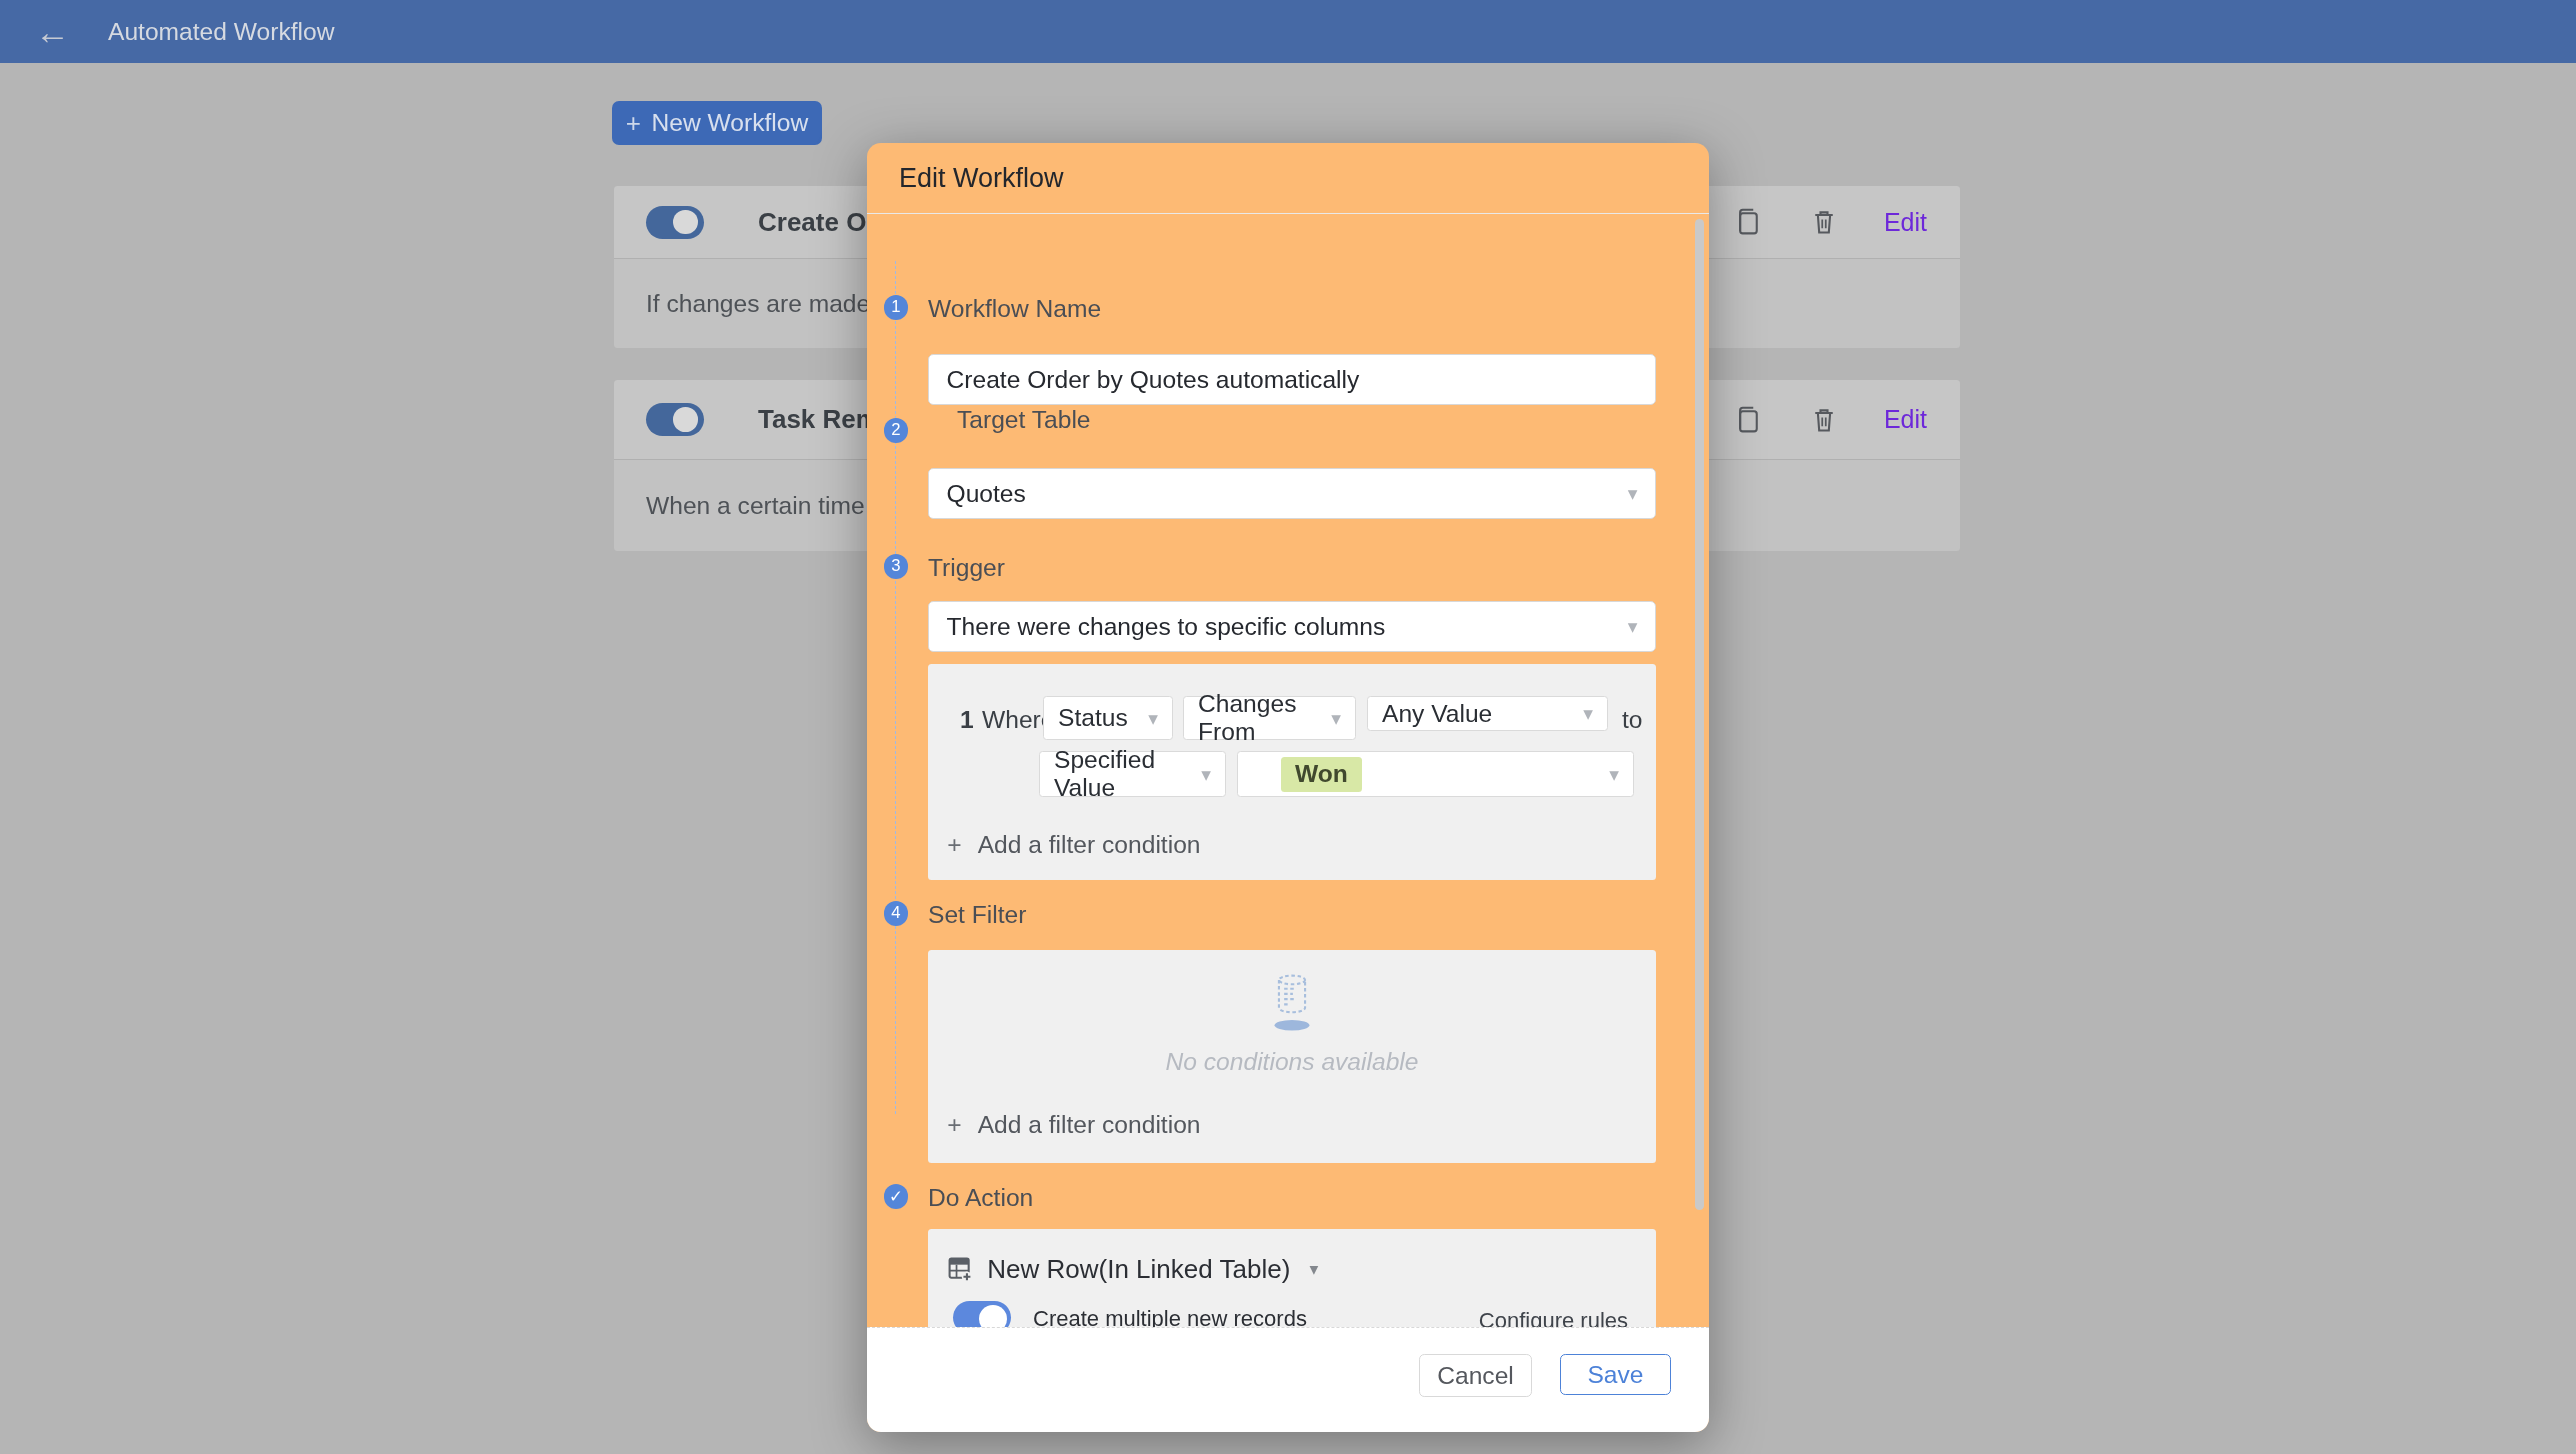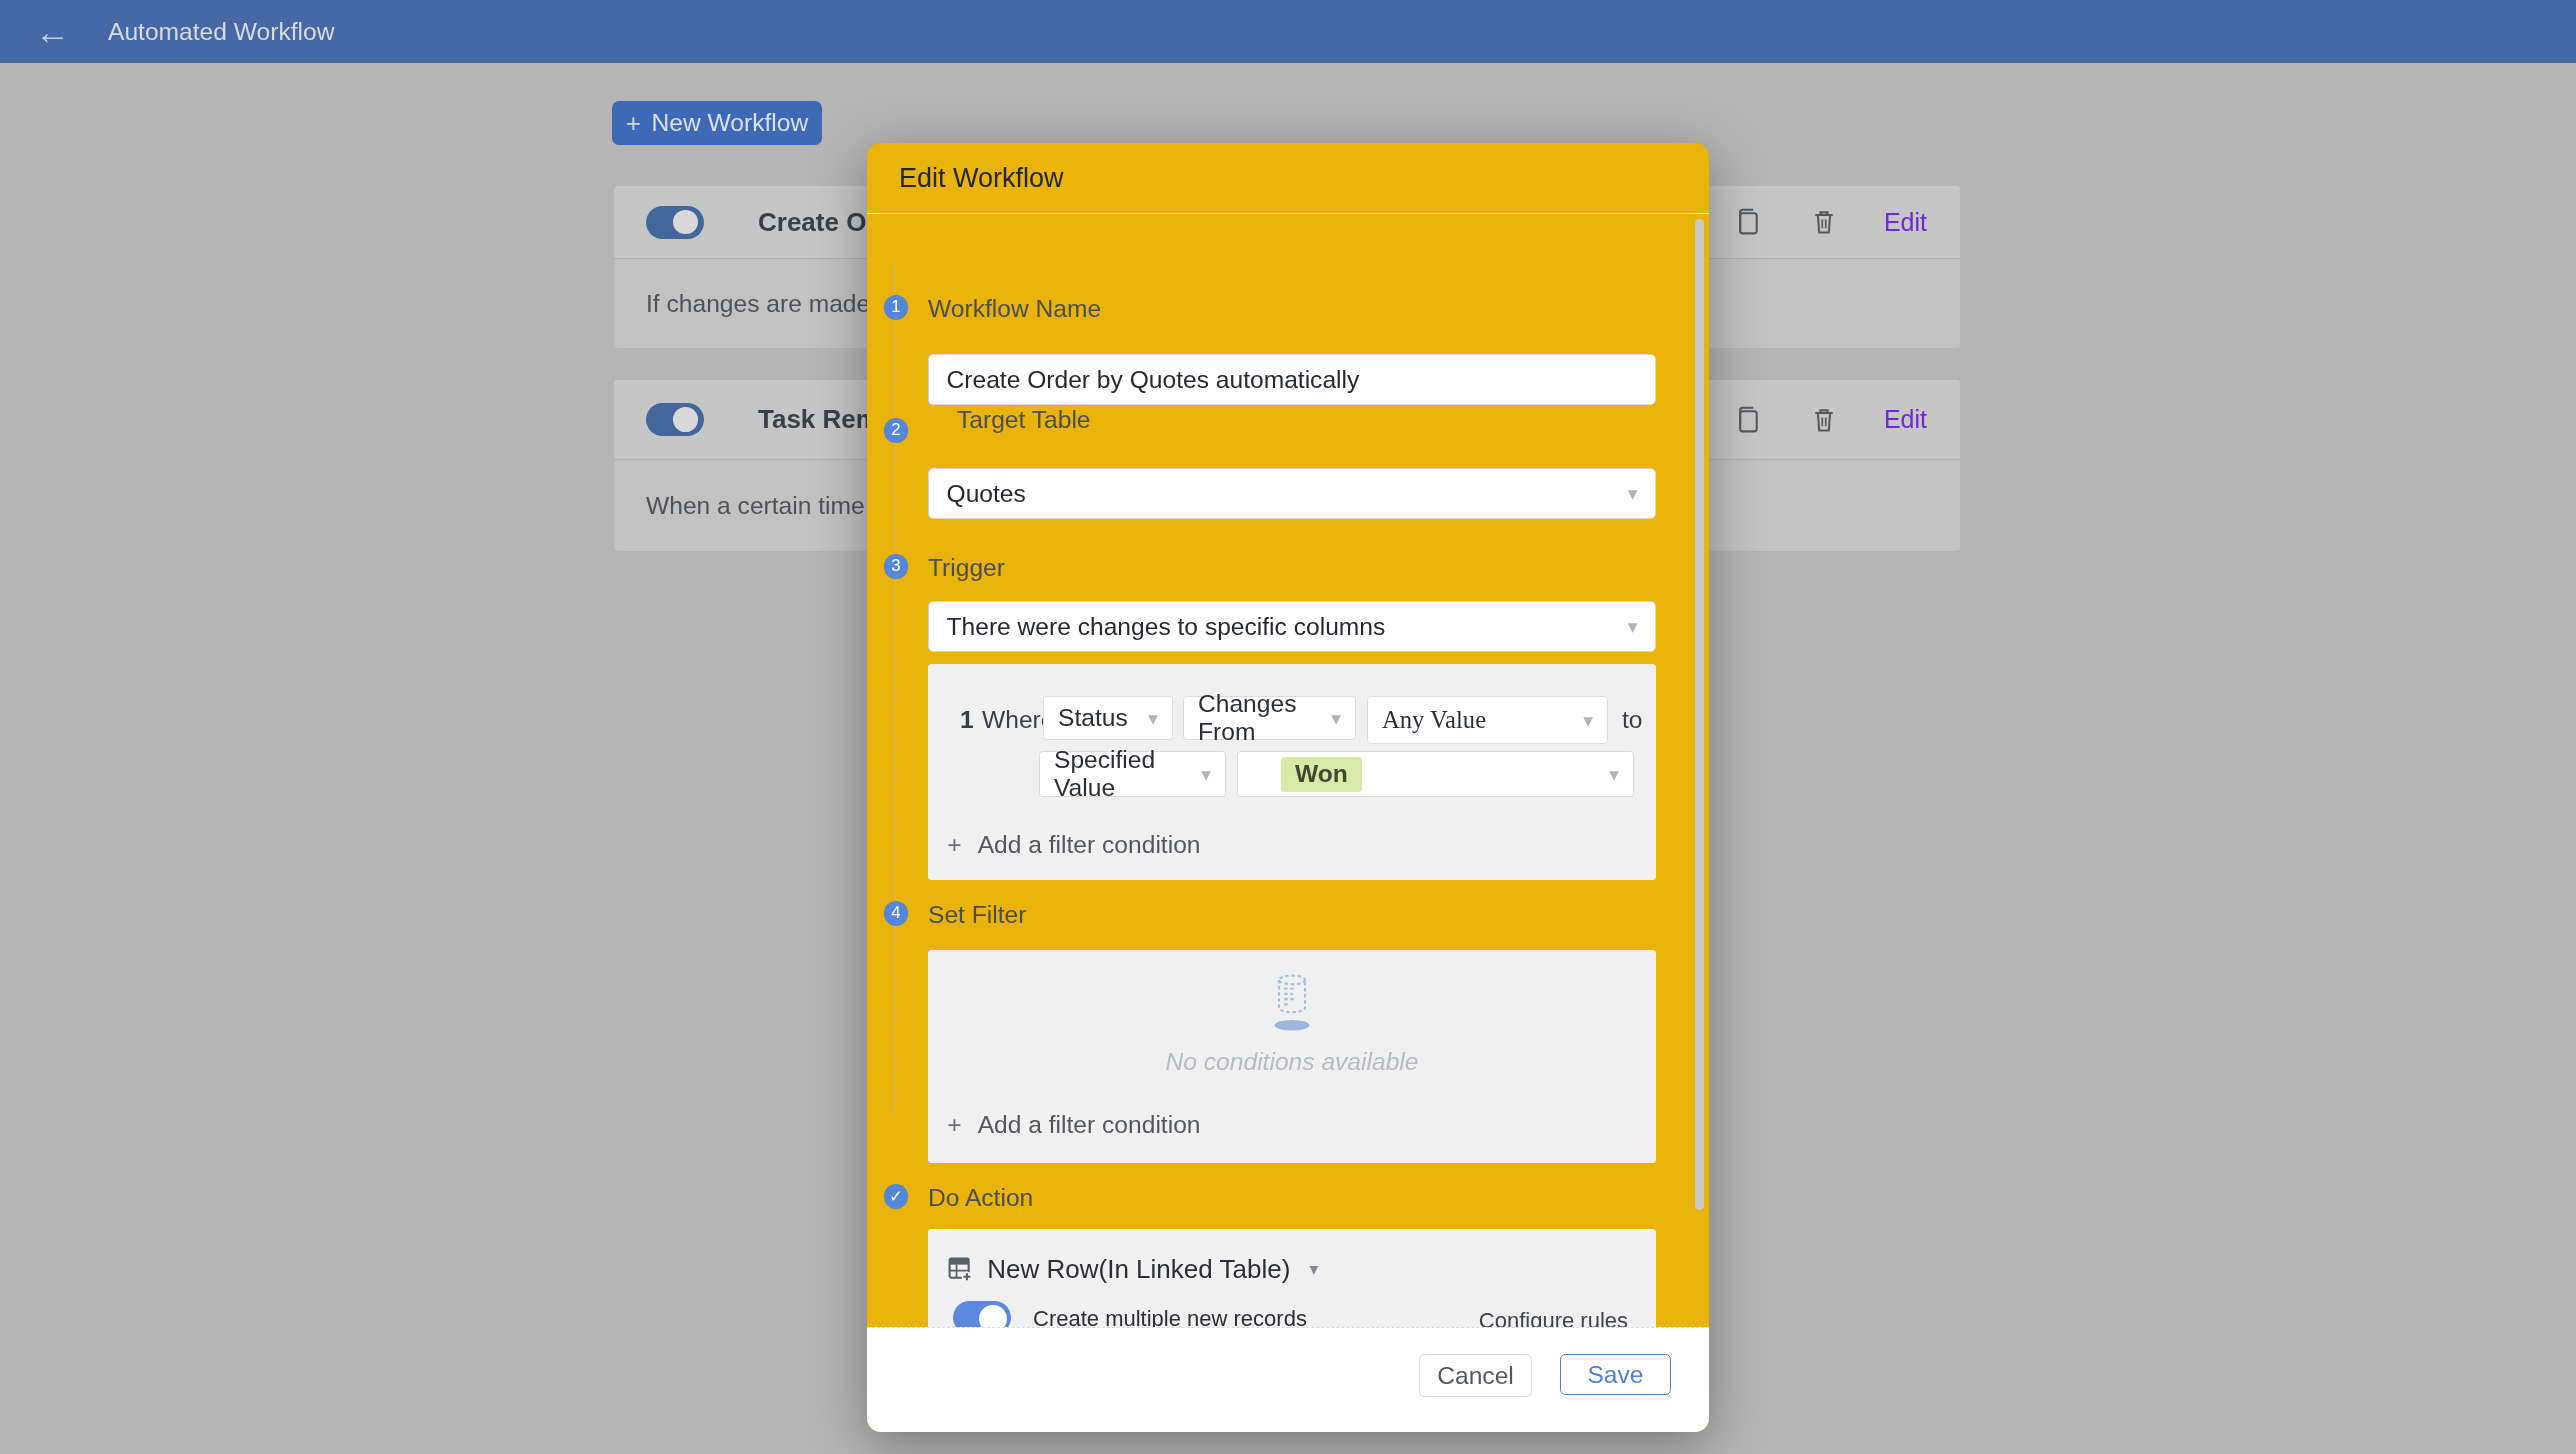--- a/index.html
+++ b/index.html
@@ -26,21 +26,21 @@
   .toggle.dim{background:#44679b;}
   .toggle.dim .knob{right:6.1px;background:#d9d9d9;}
   .toggle.bright{background:#5c88dd;}
   .toggle.bright .knob{right:4.4px;background:#ffffff;top:4.4px;width:28px;height:28px;}
   .card-title{font-size:26px;font-weight:700;color:#3b4046;margin-left:54px;white-space:nowrap;}
   .card-desc{font-size:24.6px;color:#4e5257;margin-left:32px;white-space:nowrap;}
   .card-actions{position:absolute;right:33px;top:0;height:100%;display:flex;align-items:center;gap:44px;}
   .icon-btn{width:32px;height:32px;display:flex;align-items:center;justify-content:center;cursor:pointer;}
   .edit-link{font-size:25px;color:#6d28d9;cursor:pointer;}
   
-  .modal{position:absolute;left:867px;top:143px;width:842px;height:1289px;background:#eab308;border-radius:14px;
+  .modal{position:absolute;left:867px;top:143px;width:842px;height:1289px;background:#fdba74;border-radius:14px;
     box-shadow:0 12.3px 53px rgba(0,0,0,.35);z-index:10;}
   .modal-header{height:70px;border-bottom:0.9px solid #e9e9e9;display:flex;align-items:center;}
   .modal-title{font-size:27px;color:#23262c;font-weight:500;margin-left:32px;}
   .modal-body{position:absolute;left:0;top:71px;width:842px;height:1113px;overflow:hidden;}
   .connector{position:absolute;left:28px;top:47px;height:853px;width:0;border-left:1.8px dashed #9dbbe5;}
   .step-dot{position:absolute;left:16.7px;width:24.6px;height:24.6px;border-radius:50%;background:#5486d9;color:#fff;
     font-size:16.7px;display:flex;align-items:center;justify-content:center;z-index:2;}
   .step-label{position:absolute;left:61px;font-size:24.6px;color:#4a4e55;white-space:nowrap;}
   .text-input{position:absolute;left:61px;width:728px;height:51px;border:0.9px solid #d8d8d8;border-radius:5.3px;
     font-size:24.6px;color:#26292f;padding:0 17.5px;box-sizing:border-box;font-family:"Liberation Sans",sans-serif;background:#fff;}
@@ -168,21 +168,21 @@
       <span class="cond-txt" style="left:32px;top:42px;font-weight:700;">1</span>
       <span class="cond-txt" style="left:54px;top:42px;">Where</span>
       <div class="cond-box" style="left:115px;top:32px;width:130px;height:44px;">
         <span>Status</span>
         <span class="caret">▾</span>
       </div>
       <div class="cond-box" style="left:255px;top:32px;width:173px;height:44px;">
         <span>Changes From</span>
         <span class="caret">▾</span>
       </div>
-      <div class="cond-box" style="left:439px;top:32px;width:241px;height:48px;font-family:Liberation Serif, serif;">
+      <div class="cond-box" style="left:439px;top:32px;width:241px;height:35px;">
         <span>Any Value</span>
         <span class="caret">▾</span>
       </div>
       <span class="cond-txt" style="left:694px;top:42px;">to</span>
       <div class="cond-box" style="left:111px;top:87px;width:187px;height:46px;">
         <span>Specified Value</span>
         <span class="caret">▾</span>
       </div>
       <div class="cond-box" style="left:309px;top:87px;width:397px;height:46px;padding-left:43px;">
         <span class="tag-won">Won</span>

